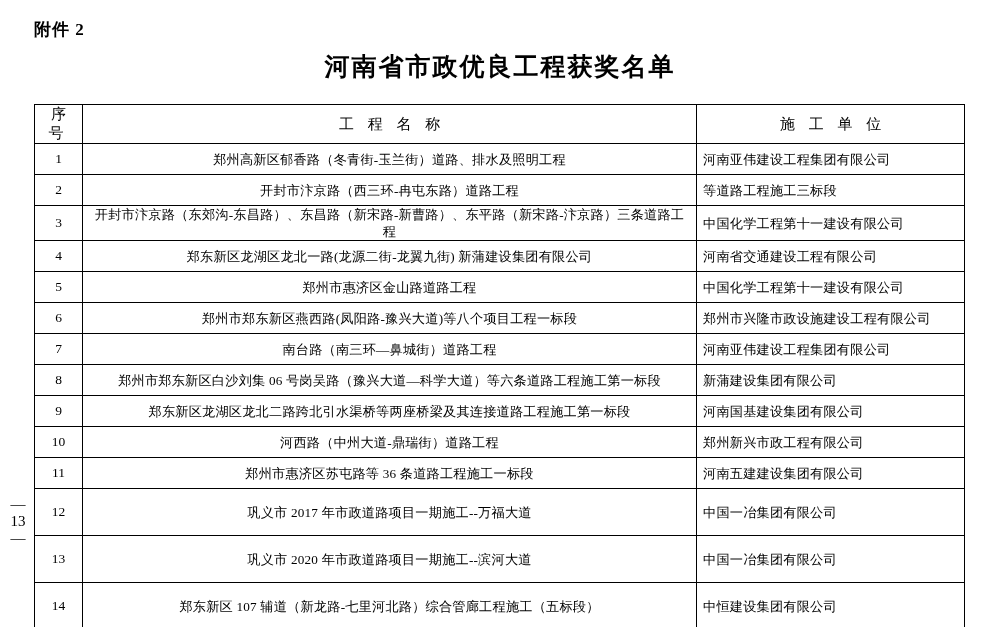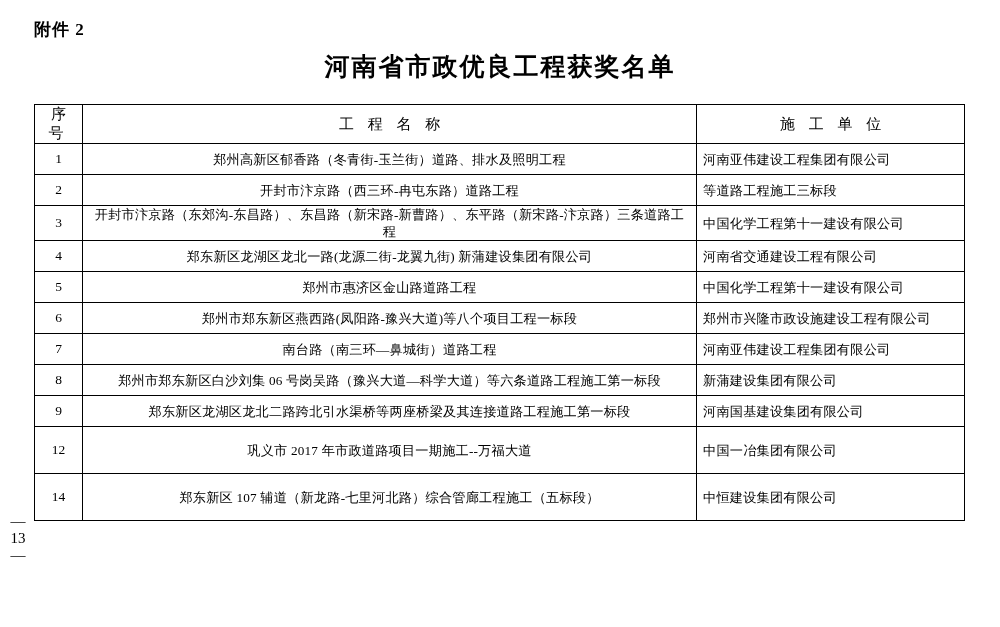--- a/index.html
+++ b/index.html
@@ -41,21 +41,20 @@
   }
   .side-page-number {
     position: absolute;
     left: 6px;
     top: 496px;
     width: 24px;
     text-align: center;
     font-size: 15px;
     line-height: 17px;
     letter-spacing: 0px;
-    margin-top: 17px;
   }
   .side-page-number span {
     display: block;
   }
   table.award-table {
     position: absolute;
     left: 34px;
     top: 104px;
     width: 930px;
     border-collapse: collapse;
@@ -160,26 +159,41 @@
       <tr>
         <td class="no">8</td>
         <td class="proj">郑州市郑东新区白沙刘集 06 号岗吴路（豫兴大道—科学大道）等六条道路工程施工第一标段</td>
         <td class="unit">新蒲建设集团有限公司</td>
       </tr>
       <tr>
         <td class="no">9</td>
         <td class="proj">郑东新区龙湖区龙北二路跨北引水渠桥等两座桥梁及其连接道路工程施工第一标段</td>
         <td class="unit">河南国基建设集团有限公司</td>
       </tr>
+      <tr>
+        <td class="no">10</td>
+        <td class="proj">河西路（中州大道-鼎瑞街）道路工程</td>
+        <td class="unit">郑州新兴市政工程有限公司</td>
+      </tr>
+      <tr>
+        <td class="no">11</td>
+        <td class="proj">郑州市惠济区苏屯路等 36 条道路工程施工一标段</td>
+        <td class="unit">河南五建建设集团有限公司</td>
+      </tr>
       <tr class="tall">
         <td class="no">12</td>
         <td class="proj">巩义市 2017 年市政道路项目一期施工--万福大道</td>
         <td class="unit">中国一冶集团有限公司</td>
       </tr>
       <tr class="tall">
+        <td class="no">13</td>
+        <td class="proj">巩义市 2020 年市政道路项目一期施工--滨河大道</td>
+        <td class="unit">中国一冶集团有限公司</td>
+      </tr>
+      <tr class="tall">
         <td class="no">14</td>
         <td class="proj">郑东新区 107 辅道（新龙路-七里河北路）综合管廊工程施工（五标段）</td>
         <td class="unit">中恒建设集团有限公司</td>
       </tr>
 
     </tbody>
   </table>
 
 </div>
 

